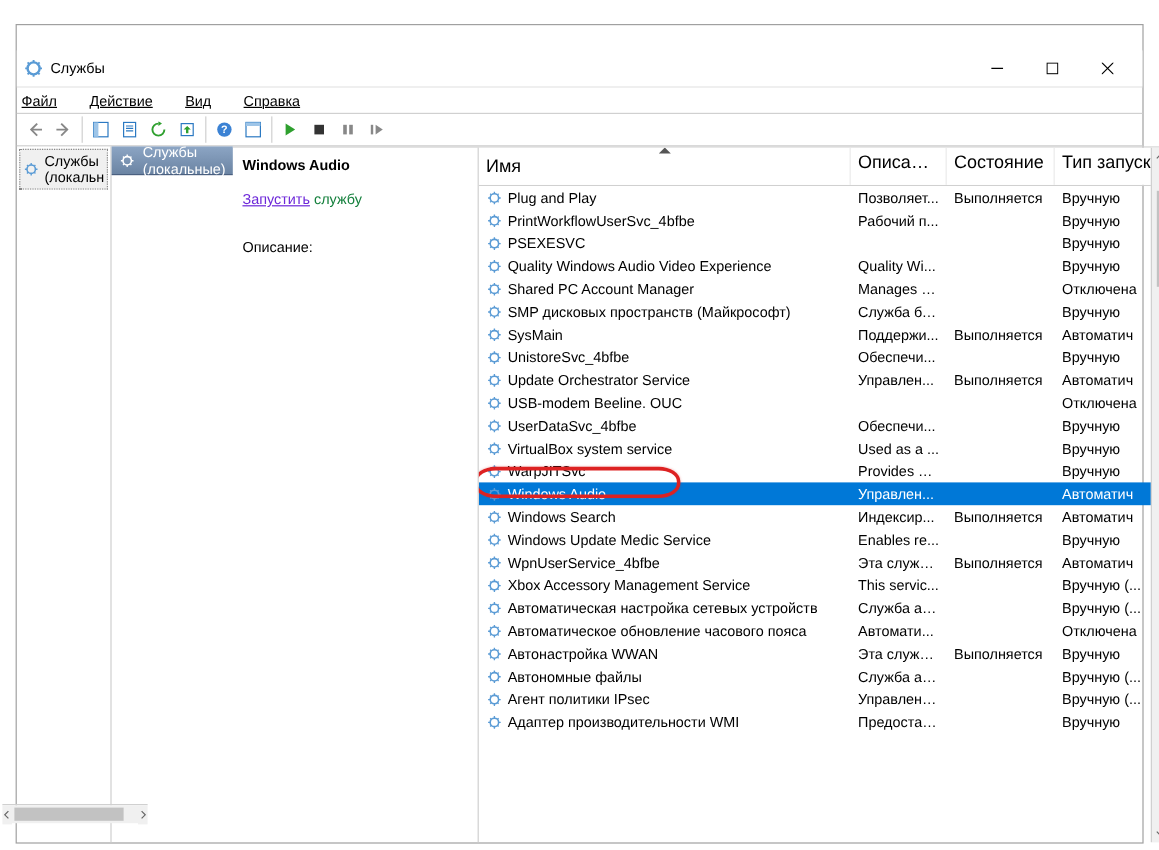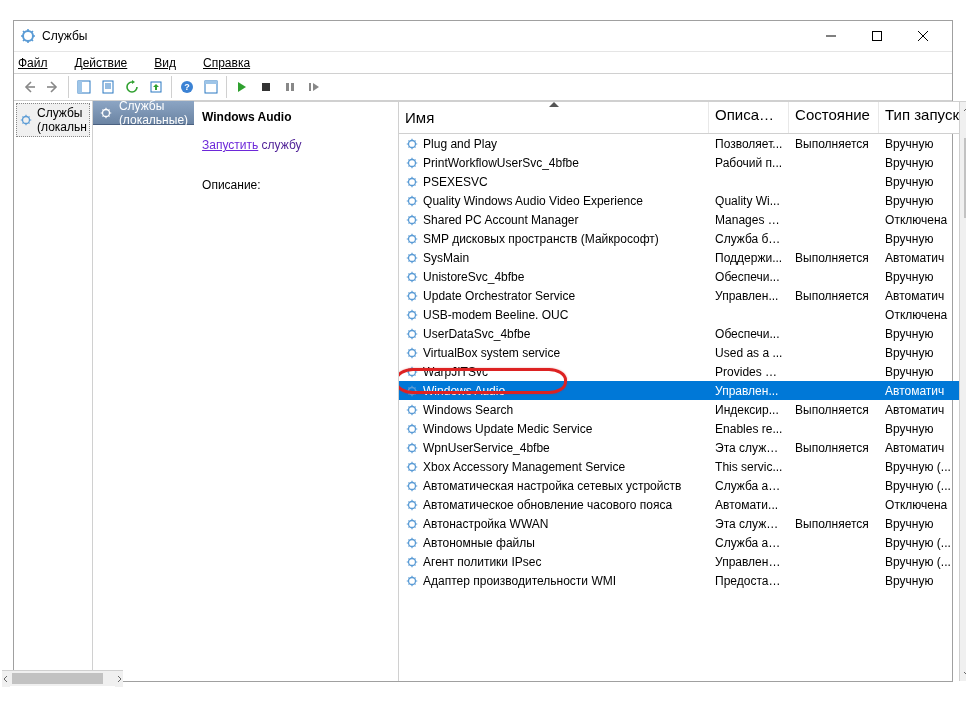--- a/index.html
+++ b/index.html
@@ -1,37 +1,37 @@
 <!DOCTYPE html>
 <html><head>
 <meta charset="utf-8">
 <style>
   * { box-sizing: border-box; margin: 0; padding: 0; }
   body { font-family: "Segoe UI", Tahoma, sans-serif; font-size: 12px; background: #fff; width: 966px; height: 708px; overflow: hidden; }
   .outer { border: 1px solid #a0a0a0; width: 940px; margin: 20px auto 0; background: #fff; }
-  .titlebar { height: 30px; background: #fff; display: flex; align-items: center; padding: 0 6px; }
+  .titlebar { height: 30px; background: #fff; display: flex; align-items: center; padding: 0 6px; margin-top: 21px; }
   .titlebar-icon { width:16px; height:16px; margin-right: 6px; }
   .titlebar-text { flex: 1; font-size: 12px; color: #000; }
   .titlebuttons { display: flex; }
   .titlebuttons div { width: 46px; height: 30px; display: flex; align-items: center; justify-content: center; color:#333; }
   .menubar { height: 22px; display: flex; align-items: center; padding: 0 4px; gap: 27px; font-size: 12px; border-top: 1px solid #e5e5e5; }
   .menubar span { text-decoration: underline; text-decoration-thickness: 1px; cursor: default; }
   .toolbar { height: 28px; border-top: 1px solid #d0d0d0; border-bottom: 1px solid #d0d0d0; display: flex; align-items: center; padding: 0 4px; gap: 2px; }
   .tb-sep { width:1px; height: 22px; background: #d0d0d0; margin: 0 2px;}
   .tb-btn { width:22px; height:22px; display:flex; align-items:center; justify-content:center; border:1px solid transparent; }
   .body { display: flex; height: 580px; }
   .navpane { width: 125px; border-right: 1px solid #d0d0d0; padding: 2px; }
   .navitem { display:flex; align-items:center; gap:4px; padding:2px; border:1px dotted #888; background: #f0f0f0; justify-content: center; }
   .content { flex:1; display:flex; flex-direction:row; }
   .content-header { height:24px; background: linear-gradient(#8ca5c4, #6b84a3); color:#fff; display:flex; align-items:center; padding: 0 6px; gap:6px; border-bottom: 1px solid #4a6080;}
   .extended { flex:1; display:flex; border-top: 1px solid #d0d0d0; }
   .detail-pane { width: 205px; padding: 8px 6px 8px 8px; border-right:1px solid #d0d0d0; }
   .detail-title { font-weight: bold; color:#000; margin-bottom: 14px;}
   .detail-link { color:#6d28d9; text-decoration: underline; cursor:pointer;}
-  .detail-link-rest { color:#4c1d95; }
+  .detail-link-rest { color:#15803d; }
   .detail-desc-label { margin-top: 26px; margin-bottom:2px;}
   .detail-desc { line-height: 1.35; }
   .list-pane { flex:1; position:relative; overflow:hidden;}
   .list-header { display:flex; height: 32px; border-bottom: 1px solid #d0d0d0; font-size:15px; }
   .col { padding: 4px 6px; border-right: 1px solid #e8e8e8; white-space:nowrap; overflow:hidden; text-overflow: ellipsis;}
   .col-name { width: 310px; display:flex; align-items:center; gap:2px;}
   .col-desc { width: 80px;}
   .col-state { width: 90px;}
   .col-start { flex:1; }
   .list-header .col { background:#fff; position:relative;}

